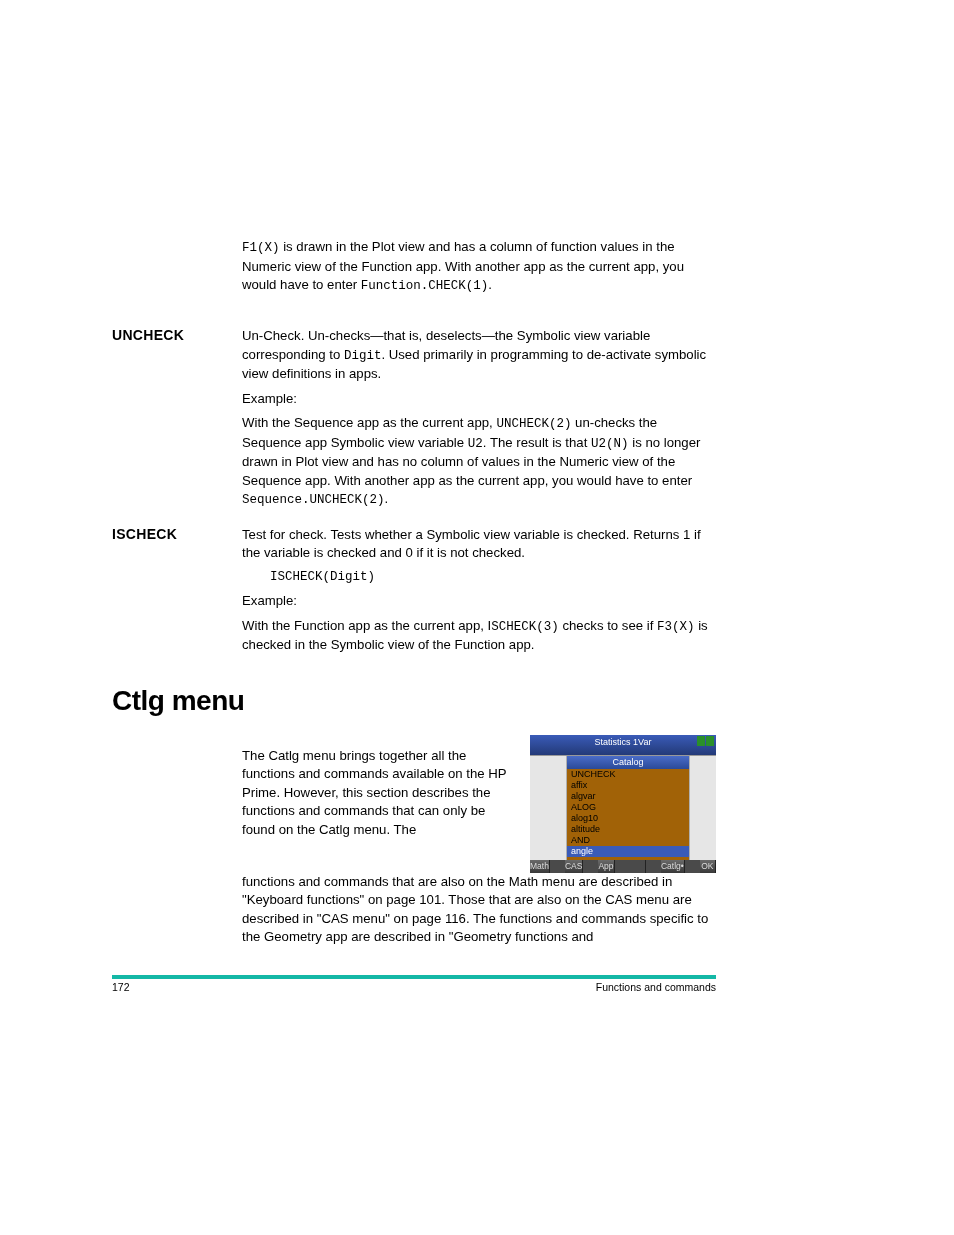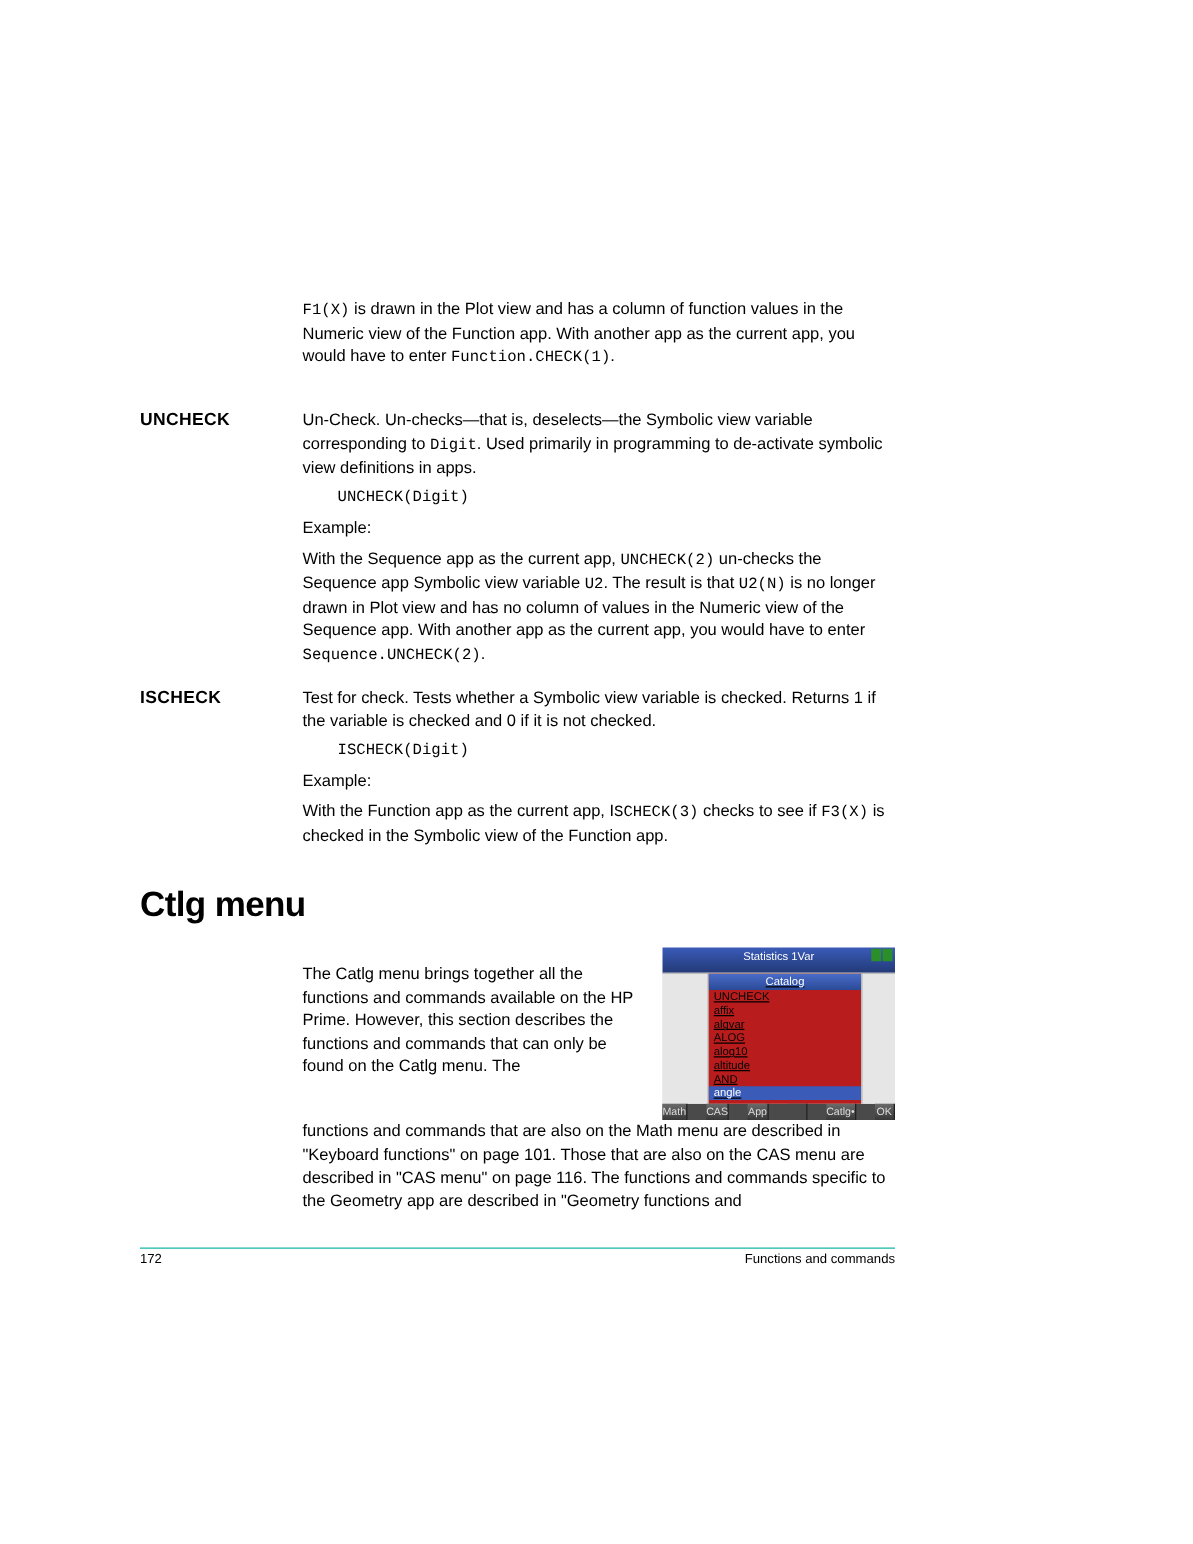--- a/index.html
+++ b/index.html
@@ -99,25 +99,24 @@
     background: #e6e6e6;
     border-right: 1px solid #b0b0b0;
   }
   .scr-right {
     width: 26px;
     background: #e6e6e6;
     border-left: 1px solid #b0b0b0;
   }
   .scr-list {
     flex: 1;
-    background: #b91c1c;
+    background: #a16207;
     font-size: 9px;
     color: #000;
     overflow: hidden;
-    text-decoration: underline;
   }
   .scr-list-head {
     background: linear-gradient(#4a6cc8, #2a4a98);
     color: #fff;
     font-size: 9px;
     text-align: center;
     line-height: 13px;
     height: 13px;
   }
   .scr-item {
@@ -144,21 +143,21 @@
     text-align: center;
     line-height: 13px;
     border-right: 1px solid #222;
   }
   .scr-softkeys div.blank {
     background: #4a4a4a;
   }
   .footer {
     display: flex;
     justify-content: space-between;
-    border-top: 1px solid #14b8a6;
+    border-top: 4px solid #14b8a6;
     margin-top: 22px;
     padding-top: 2px;
     font-size: 10.5px;
   }
 </style>
 </head>
 <body>
 
 <div class="page">
 
@@ -170,21 +169,20 @@
       </p>
     </div>
   </div>
 
   <div class="row" style="margin-top:26px">
     <div class="label-col">UNCHECK</div>
     <div class="body-col">
       <p class="para">
         <span>Un-Check. Un-checks—that is, deselects—the Symbolic view variable corresponding to </span><span class="mono">Digit</span><span>. Used primarily in programming to de-activate symbolic view definitions in apps.</span>
       </p>
-      <p class="para indent mono">UNCHECK(Digit)</p>
       <p class="para">Example:</p>
       <p class="para">
         <span>With the Sequence app as the current app, </span><span class="mono">UNCHECK(2)</span><span> un-checks the Sequence app Symbolic view variable </span><span class="mono">U2</span><span>. The result is that </span><span class="mono">U2(N)</span><span> is no longer drawn in Plot view and has no column of values in the Numeric view of the Sequence app. With another app as the current app, you would have to enter </span><span class="mono">Sequence.UNCHECK(2)</span><span>.</span>
       </p>
     </div>
   </div>
 
   <div class="row" style="margin-top:10px">
     <div class="label-col">ISCHECK</div>
     <div class="body-col">

